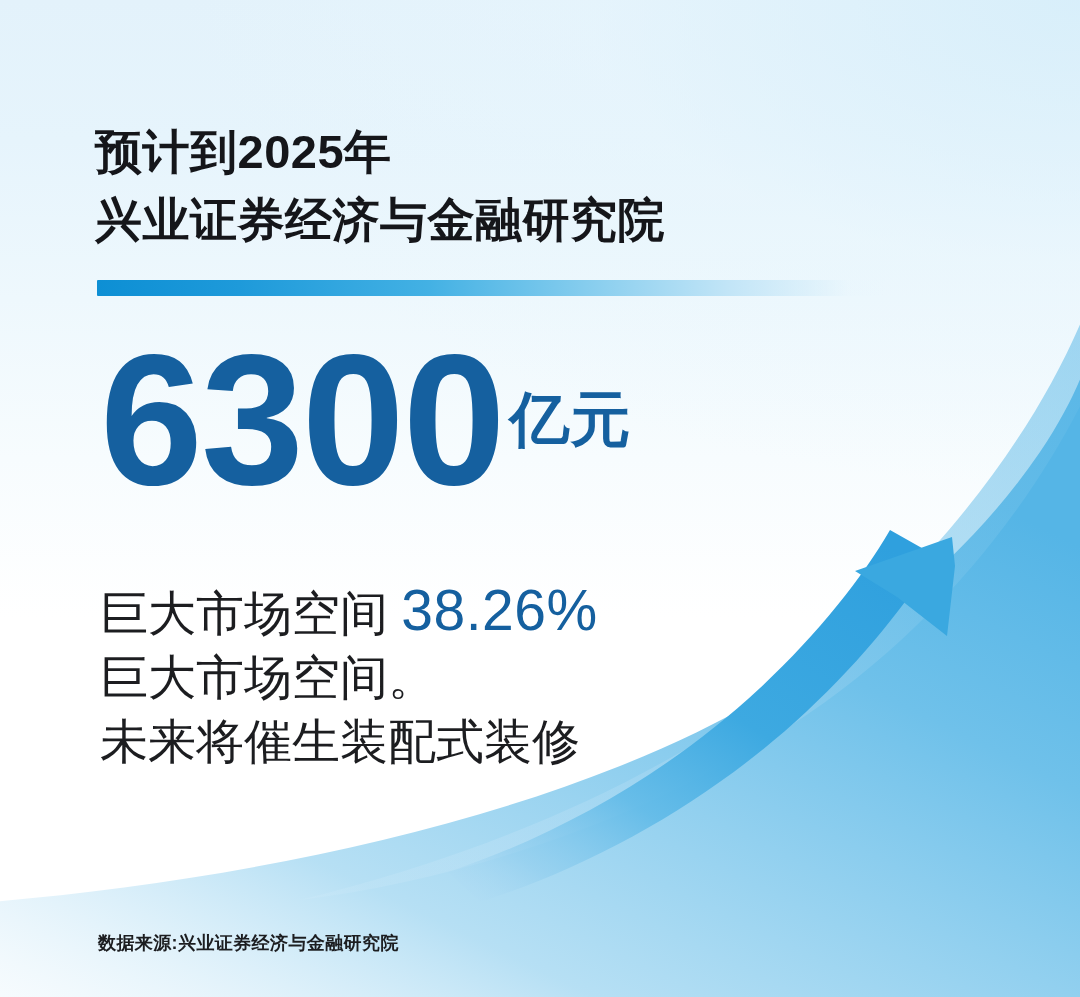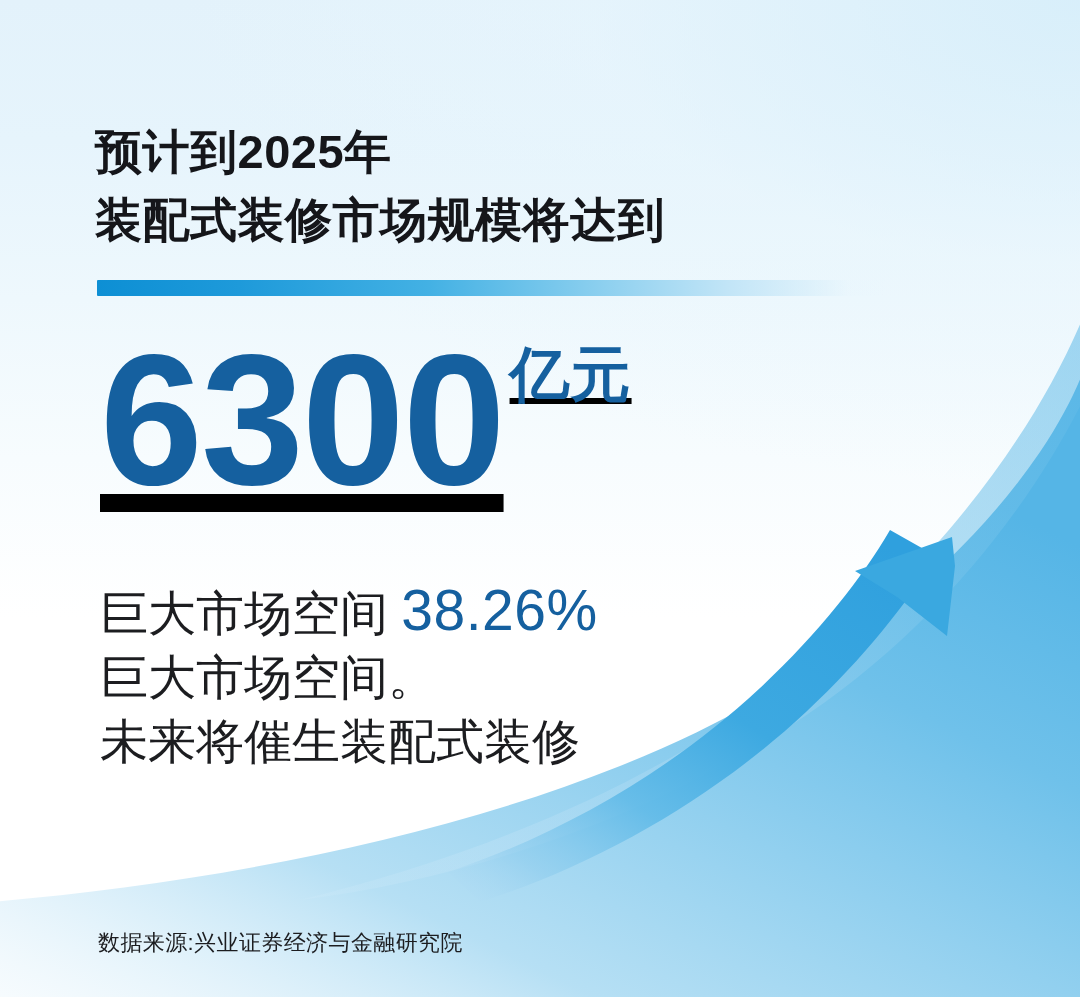--- a/index.html
+++ b/index.html
@@ -91,22 +91,21 @@
       #c2e5f7 80%,
       rgba(226,243,252,0.15) 95%,
       rgba(255,255,255,0) 100%);
   }
 
   .bignum-row {
     position: absolute;
     left: 100px;
     top: 345px;
     display: flex;
-    align-items: flex-start;
-    text-decoration: underline;
+    align-items: center;
   }
   .bignum {
     font-size: 185px;
     font-weight: 700;
     line-height: 150px;
     letter-spacing: -2px;
     color: #15609f;
   }
   .bignum-unit {
     font-size: 60px;
@@ -136,23 +135,23 @@
     color: #15609f;
     font-size: 57px;
     font-weight: 400;
     letter-spacing: 0.5px;
   }
 
   .source {
     position: absolute;
     left: 98px;
     top: 928px;
-    font-size: 22px;
+    font-size: 18px;
     line-height: 30px;
-    font-weight: 400;
+    font-weight: 700;
     color: #1c1d20;
     letter-spacing: 0.4px;
     white-space: nowrap;
   }
 </style>
 </head>
 <body>
 
 <div id="poster">
 
@@ -227,21 +226,21 @@
                L 897,597
                L 947,636
                L 955,566 Z" fill="#3aa8e0"></path>
     </g>
   </svg>
 
   <div class="content">
 
     <div class="headline">
       <div class="headline-line">预计到2025年</div>
-      <div class="headline-line">装配式装修市场规模将达到</div>
+      <div class="headline-line">兴业证券经济与金融研究院</div>
     </div>
 
     <div class="divider"></div>
 
     <div class="bignum-row">
       <div class="bignum">6300</div>
       <div class="bignum-unit">亿元</div>
     </div>
 
     <div class="body-block">

